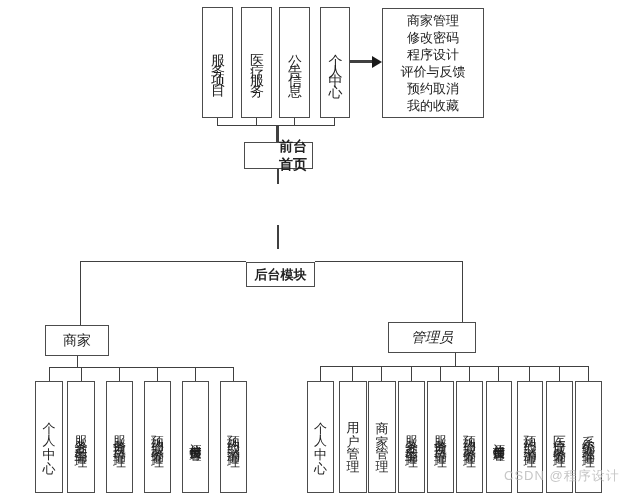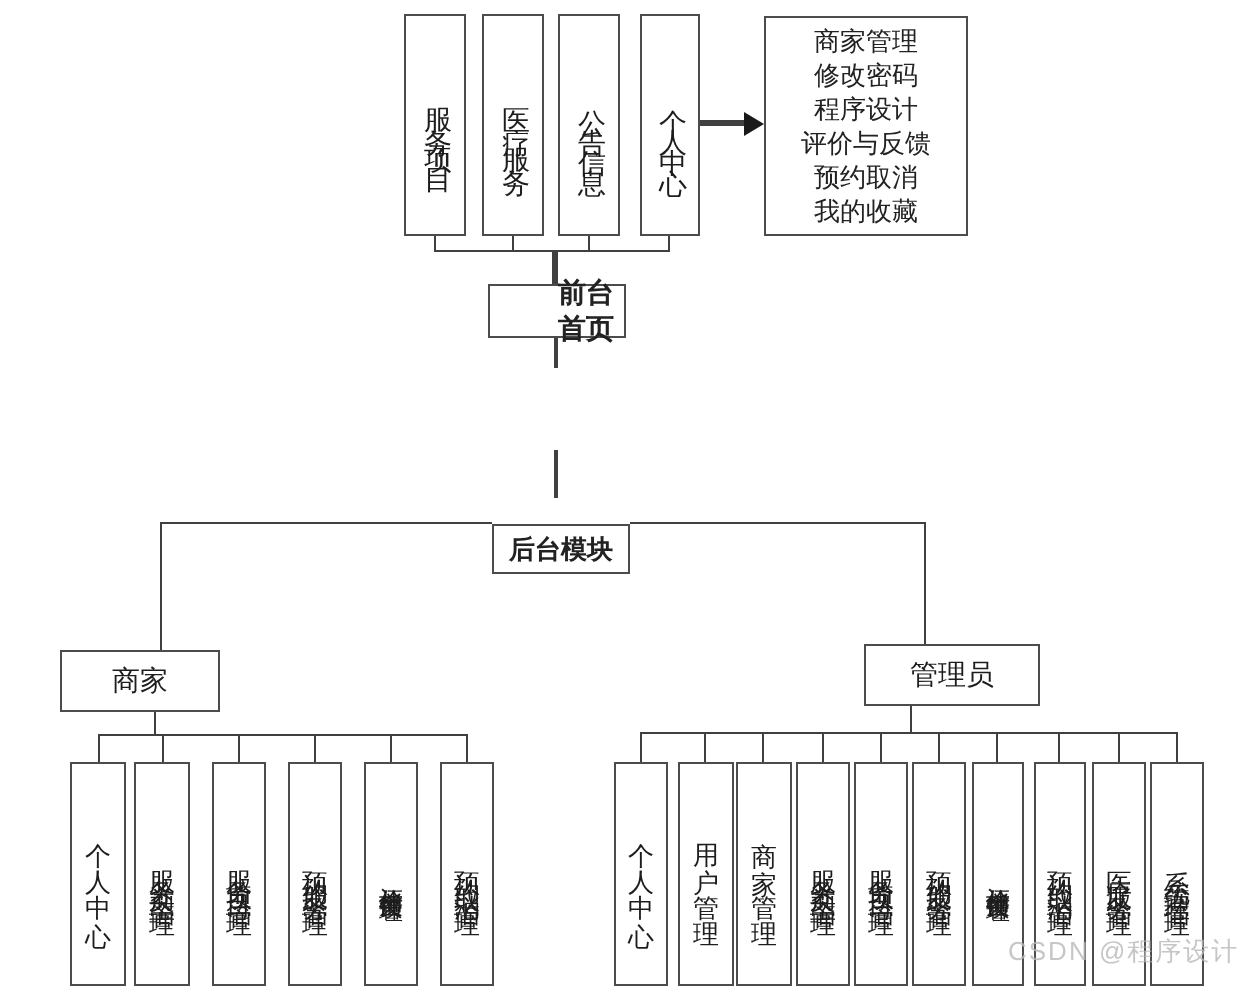--- a/index.html
+++ b/index.html
@@ -84,25 +84,25 @@
 
   <div class="box back-box" style="left:246px;top:249px;width:69px;height:25px;">
     <span>后台模块</span>
   </div>
 
   <div class="line" style="left:80px;top:261px;width:166px;height:1px;"></div>
   <div class="line" style="left:80px;top:261px;width:1px;height:64px;"></div>
   <div class="line" style="left:315px;top:261px;width:147px;height:1px;"></div>
   <div class="line" style="left:462px;top:261px;width:1px;height:61px;"></div>
 
-  <div class="box htext" style="left:30px;top:325px;width:80px;height:31px;">
+  <div class="box htext" style="left:45px;top:325px;width:64px;height:31px;">
     <span>商家</span>
   </div>
 
-  <div class="box htext" style="left:432px;top:322px;width:88px;height:31px;">
+  <div class="box htext" style="left:388px;top:322px;width:88px;height:31px;font-style:italic;">
     <span>管理员</span>
   </div>
 
   <div class="line" style="left:77px;top:356px;width:1px;height:11px;"></div>
   <div class="line" style="left:49px;top:367px;width:185px;height:1px;"></div>
   <div class="line" style="left:49px;top:367px;width:1px;height:14px;"></div>
   <div class="line" style="left:81px;top:367px;width:1px;height:14px;"></div>
   <div class="line" style="left:119px;top:367px;width:1px;height:14px;"></div>
   <div class="line" style="left:157px;top:367px;width:1px;height:14px;"></div>
   <div class="line" style="left:195px;top:367px;width:1px;height:14px;"></div>

